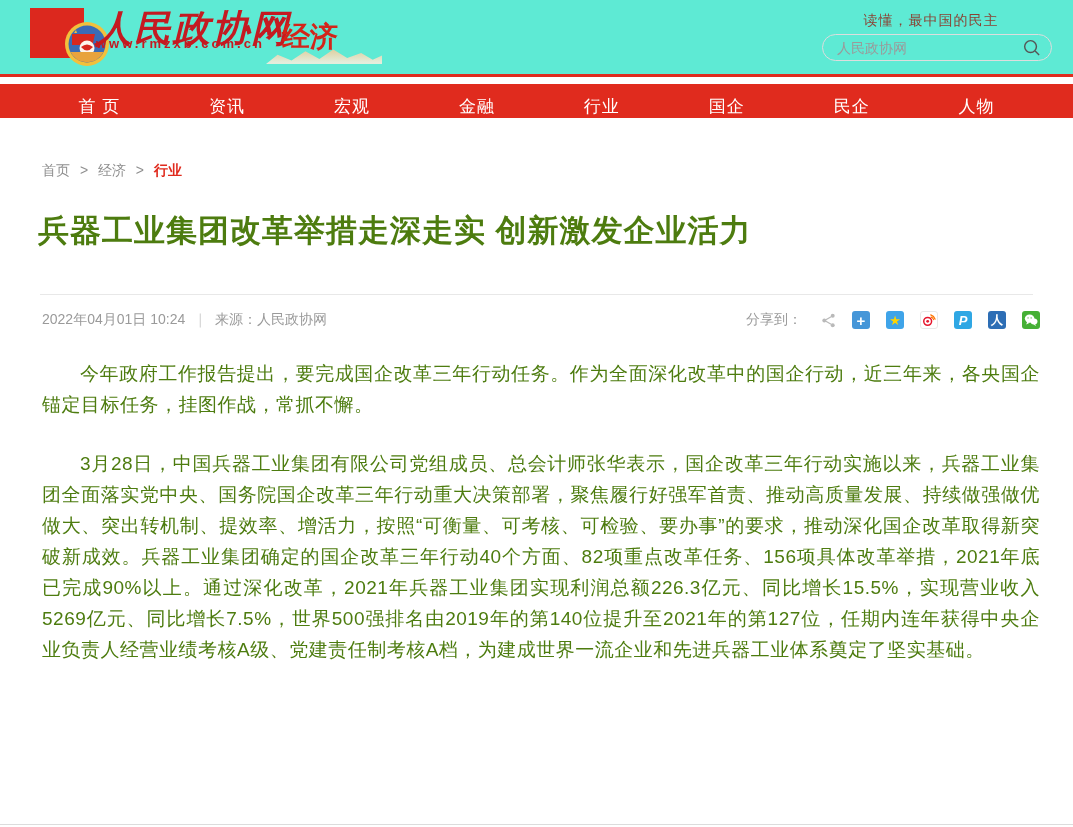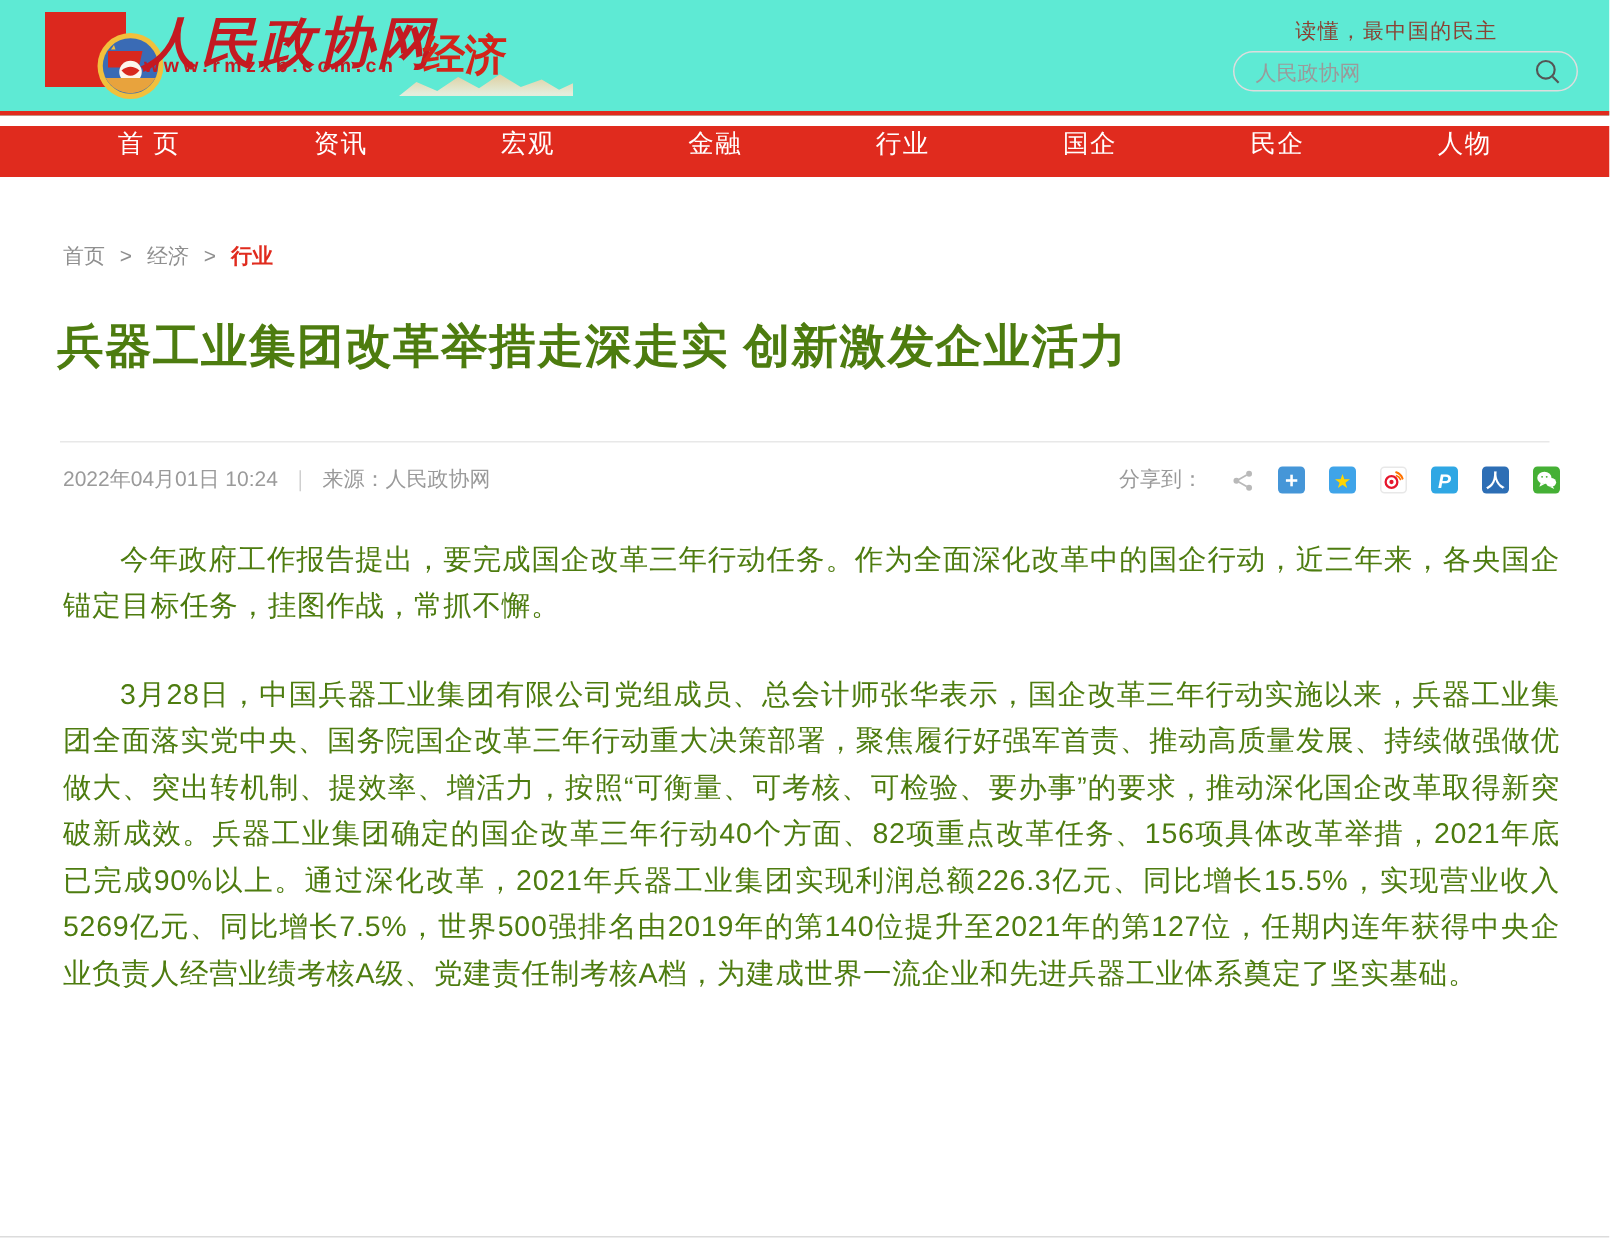--- a/index.html
+++ b/index.html
@@ -39,21 +39,21 @@
   .search-input {
     border:none; outline:none; flex:1; font-size:14px; color:#333; background:transparent;
     font-family:"Liberation Sans","DejaVu Sans",sans-serif;
   }
   .search-input::placeholder { color:#9a9a9a; }
   .search-icon { display:flex; align-items:center; cursor:pointer; }
 
   
   .nav {
     margin-top:7px; height:34px; background:#e02b1e; display:flex;
-    justify-content:space-around; align-items:flex-start; padding:0 34px;
+    justify-content:space-around; align-items:flex-end; padding:0 34px;
   }
   .nav-item { color:#fff; font-size:17px; letter-spacing:1px; cursor:pointer; white-space:nowrap; }
 
   
   .breadcrumb { margin:44px 0 0 42px; font-size:14px; color:#8f8f8f; }
   .breadcrumb span { margin-right:6px; }
   .crumb-link { cursor:pointer; }
   .crumb-current { color:#e02b1e; font-weight:bold; }
 
   

